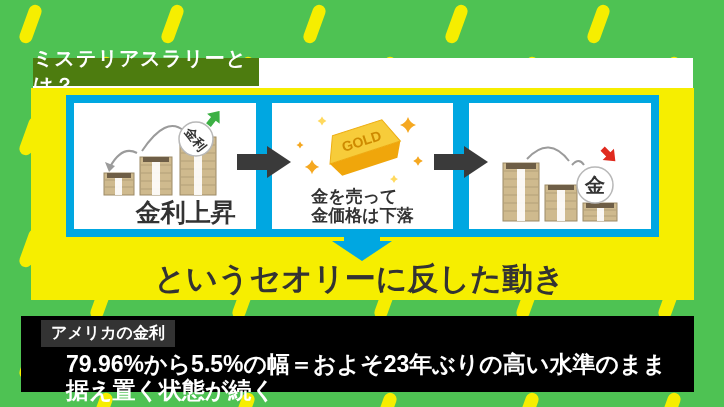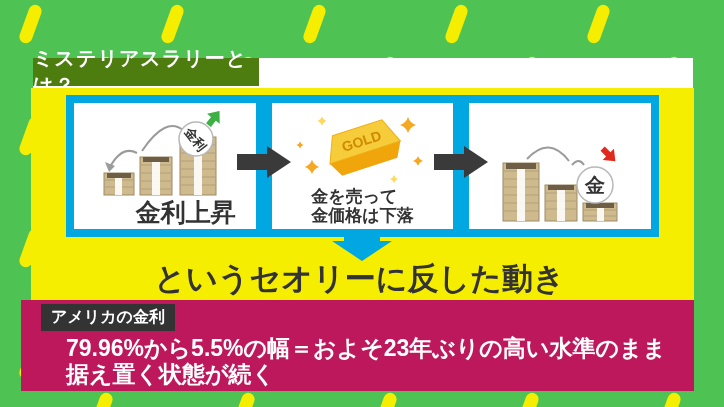--- a/index.html
+++ b/index.html
@@ -28,21 +28,21 @@
   .flow-label{font-size:25px;color:#333333;line-height:1.05;white-space:nowrap;margin-left:42px;}
   .flow-label-small{font-size:17px;line-height:19px;color:#333333;white-space:nowrap;}
   .harrow{position:absolute;top:146px;width:54px;height:32px;z-index:4;}
   .harrow-1{left:237px;}
   .harrow-2{left:434px;}
   .down-arrow{position:absolute;left:332px;top:231px;z-index:4;}
   .theory-text{
     position:absolute;left:24px;top:258px;width:671px;text-align:center;
     font-size:31px;color:#333333;white-space:nowrap;
   }
-  .info-band{position:absolute;left:21px;top:300px;width:673px;height:91px;background:#be185d;}
+  .info-band{position:absolute;left:21px;top:316px;width:673px;height:76px;background:#000000;}
   .info-label{
     position:absolute;left:20px;top:4px;background:#333333;color:#ffffff;
     font-size:16px;padding:3px 10px;white-space:nowrap;
   }
   .info-line{position:absolute;left:45px;color:#ffffff;font-size:23px;white-space:nowrap;}
   .info-line-1{top:33px;}
   .info-line-2{top:59px;}
 </style>
 </head>
 <body>

